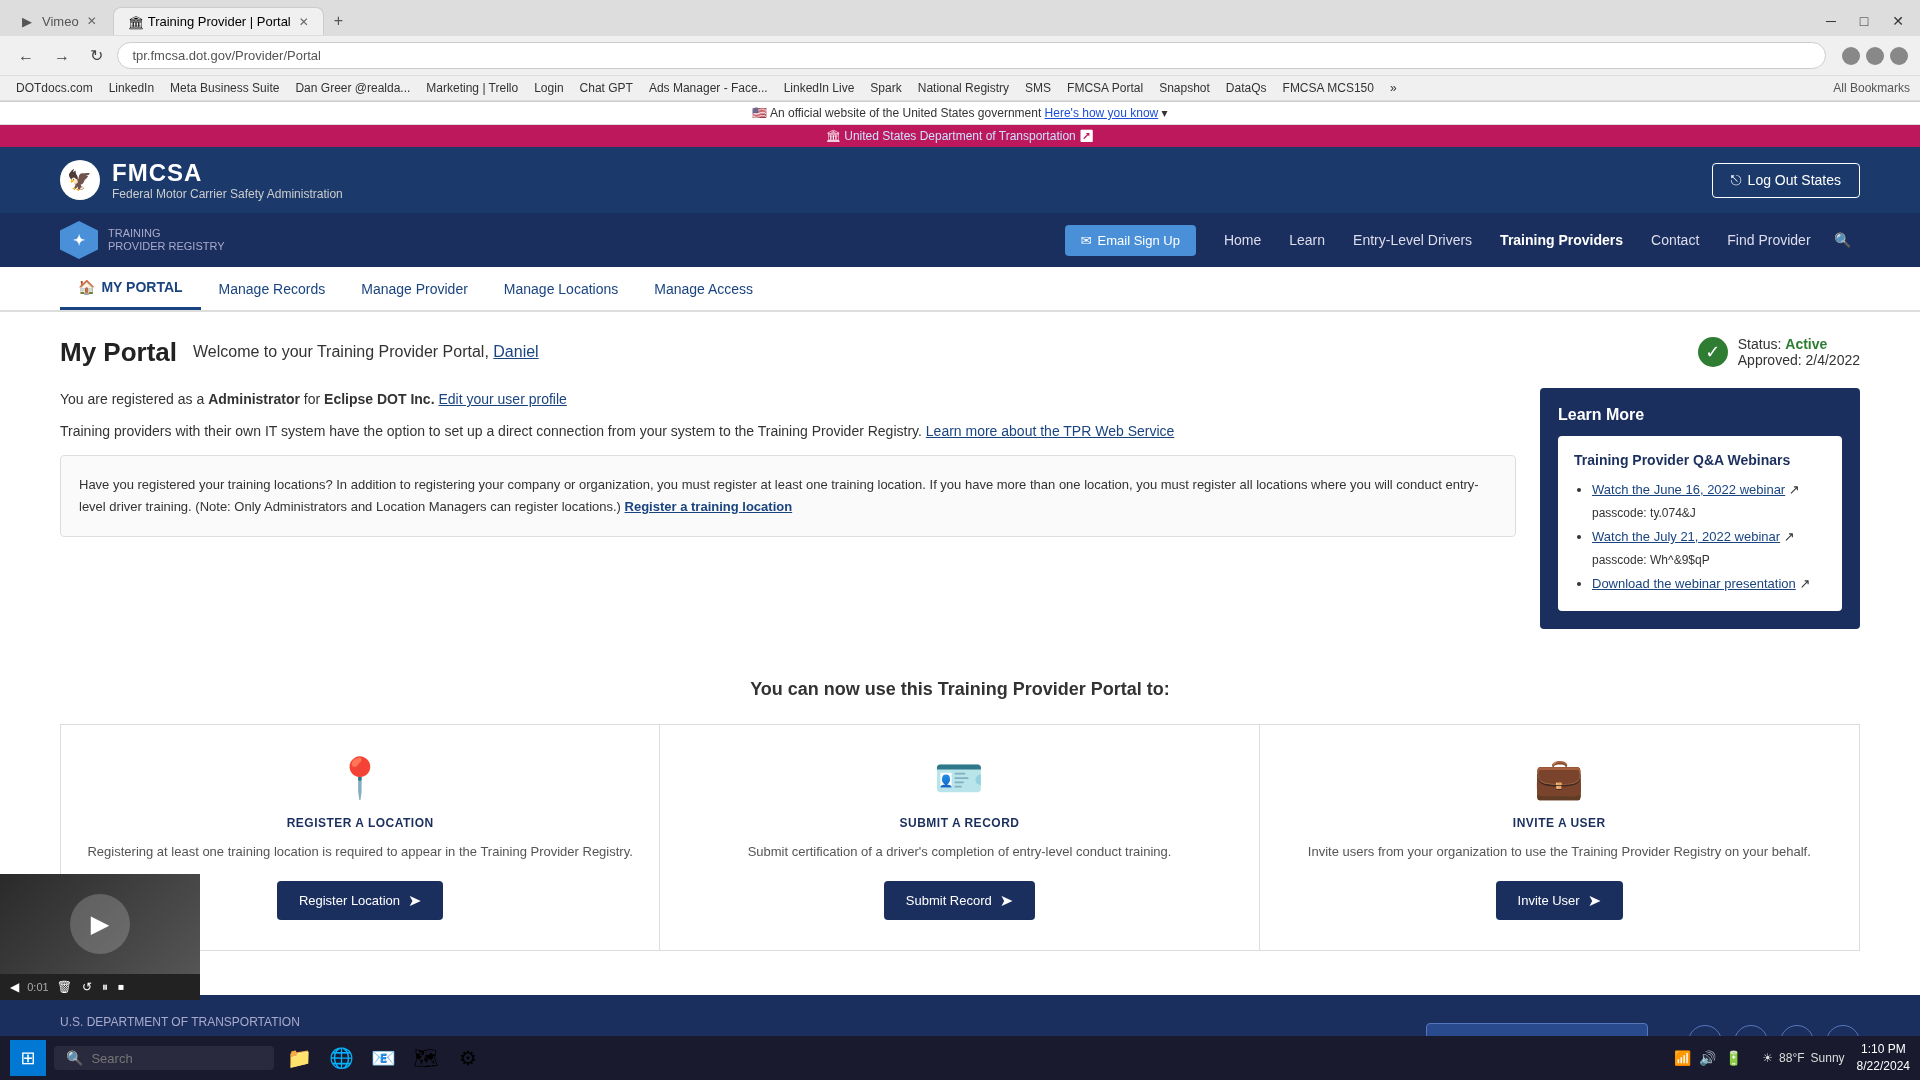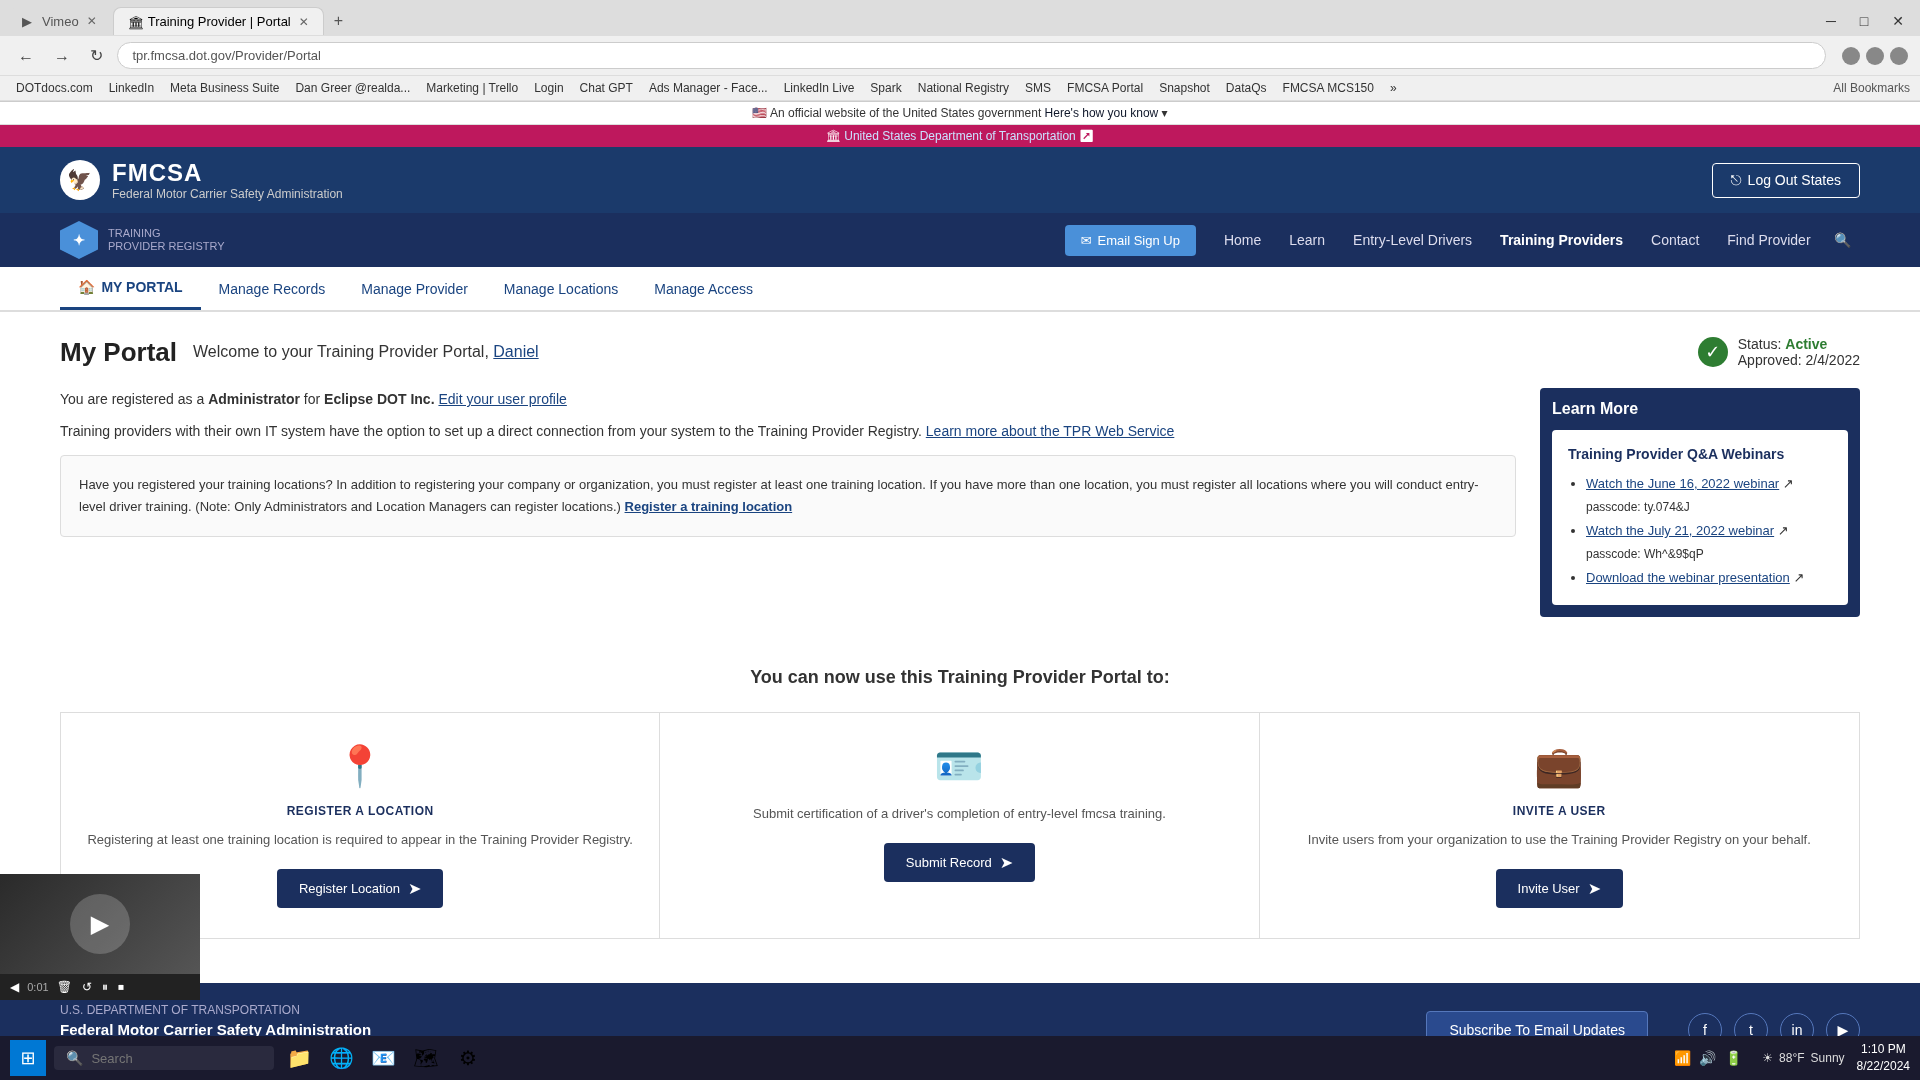--- a/index.html
+++ b/index.html
@@ -24,21 +24,21 @@
     .toolbar-icon { width: 18px; height: 18px; background: #888; border-radius: 50%; }
 
     .bookmarks-bar { display: flex; align-items: center; padding: 3px 10px; background: #f0f0f0; border-bottom: 1px solid #ddd; gap: 4px; overflow: hidden; font-size: 12px; color: #333; }
     .bookmark-item { padding: 2px 6px; cursor: pointer; white-space: nowrap; color: #333; }
 
     
     .page-wrapper { background: #fff; }
 
     
     .gov-banner { background: #fff; text-align: center; padding: 4px; font-size: 12px; color: #333; border-bottom: 1px solid #ddd; }
-    .gov-banner a { color: #0f172a; }
+    .gov-banner a { color: #1d4ed8; text-decoration: underline; }
     .dot-banner { background: #be185d; color: #fff; text-align: center; padding: 4px; font-size: 12px; }
     .dot-banner a { color: #cce0ff; }
 
     
     .fmcsa-header { background: #1b3a6b; padding: 12px 60px; display: flex; align-items: center; justify-content: space-between; }
     .fmcsa-logo { display: flex; align-items: center; gap: 12px; }
     .fmcsa-eagle { width: 40px; height: 40px; background: #fff; border-radius: 50%; display: flex; align-items: center; justify-content: center; font-size: 20px; }
     .fmcsa-text h1 { color: #fff; font-size: 24px; font-weight: bold; letter-spacing: 1px; }
     .fmcsa-text p { color: #ccc; font-size: 12px; }
     .logout-btn { background: transparent; border: 1px solid #fff; color: #fff; padding: 8px 18px; border-radius: 4px; cursor: pointer; font-size: 14px; display: flex; align-items: center; gap: 6px; }
@@ -72,21 +72,21 @@
     .status-text strong { color: #2e7d32; }
 
     .content-grid { display: grid; grid-template-columns: 1fr 320px; gap: 24px; margin-bottom: 30px; }
     .main-info { }
     .info-text { color: #333; font-size: 14px; line-height: 1.6; margin-bottom: 10px; }
     .info-text a { color: #1a4480; text-decoration: underline; }
     .info-box { border: 1px solid #ddd; padding: 18px; background: #fafafa; border-radius: 4px; margin-top: 12px; }
     .info-box p { font-size: 13px; color: #333; line-height: 1.7; }
     .info-box a { color: #1a4480; text-decoration: underline; font-weight: bold; }
 
-    .learn-more-box { background: #1b2f5e; padding: 12px; border-radius: 4px; }
+    .learn-more-box { background: #1b2f5e; padding: 18px; border-radius: 4px; }
     .learn-more-box h3 { color: #fff; font-size: 16px; font-weight: bold; margin-bottom: 12px; }
     .learn-more-inner { background: #fff; padding: 16px; border-radius: 4px; }
     .learn-more-inner h4 { font-size: 14px; font-weight: bold; color: #1b2f5e; margin-bottom: 10px; }
     .learn-more-inner ul { list-style: disc; padding-left: 18px; }
     .learn-more-inner ul li { font-size: 13px; color: #333; line-height: 1.8; }
     .learn-more-inner ul li a { color: #1a4480; text-decoration: underline; }
     .passcode { color: #333; font-size: 12px; }
 
     
     .use-section { text-align: center; padding: 20px 0; }
@@ -322,21 +322,22 @@
           <div class="use-card-icon">📍</div>
           <h4>REGISTER A LOCATION</h4>
           <p>Registering at least one training location is required to appear in the Training Provider Registry.</p>
           <button class="use-card-btn">
             <span>Register Location</span>
             <span class="btn-arrow">➤</span>
           </button>
         </div>
         <div class="use-card">
           <div class="use-card-icon">🪪</div>
-          <p>Submit certification of a driver's completion of entry-level fmcsa training.</p>
+          <h4>SUBMIT A RECORD</h4>
+          <p>Submit certification of a driver's completion of entry-level conduct training.</p>
           <button class="use-card-btn">
             <span>Submit Record</span>
             <span class="btn-arrow">➤</span>
           </button>
         </div>
         <div class="use-card">
           <div class="use-card-icon">💼</div>
           <h4>INVITE A USER</h4>
           <p>Invite users from your organization to use the Training Provider Registry on your behalf.</p>
           <button class="use-card-btn">

